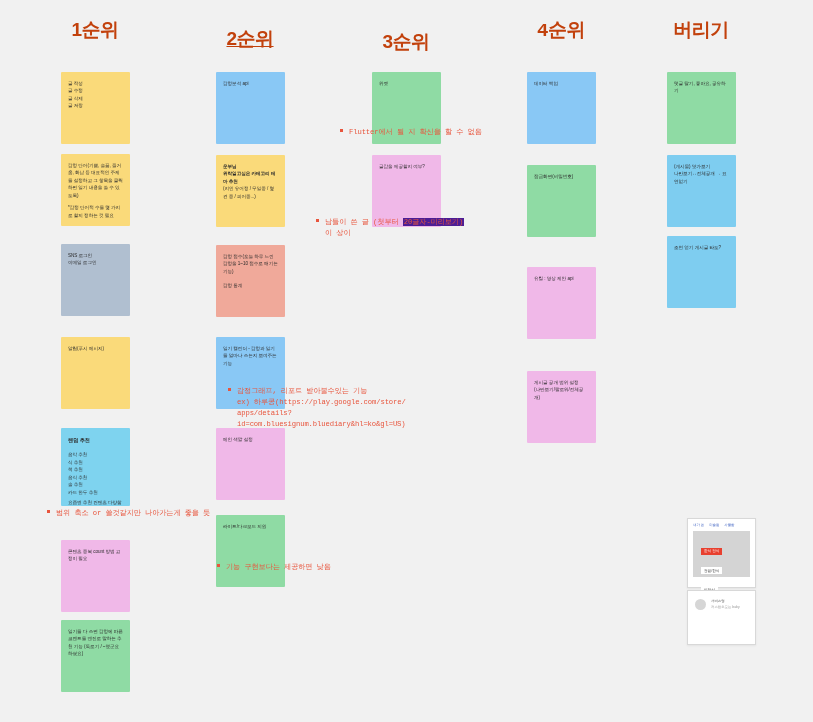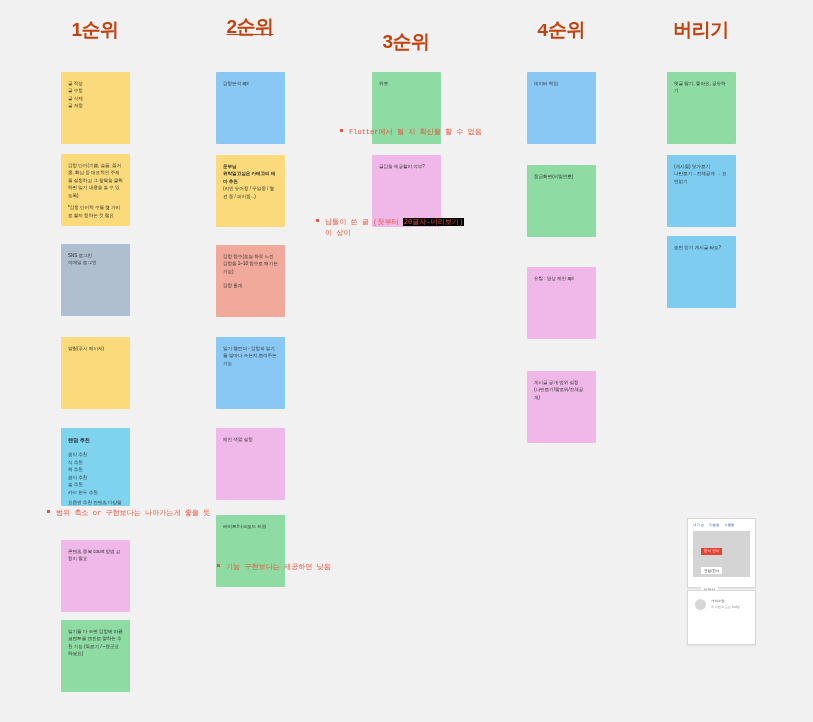--- a/index.html
+++ b/index.html
@@ -51,21 +51,21 @@
   }
   .red-note .bullet {
     position: absolute;
     left: 0px;
     top: 2.3px;
     width: 2.6px;
     height: 2.6px;
     background: #e8553d;
   }
   .red-note .rn-body { display: block; padding-left: 9px; font-family: Liberation Mono, monospace; }
-  .mark { background: #000000; padding: 0 1px; }
+  .mark { background: #4c1d95; padding: 0 1px; }
   .mock {
     position: absolute;
     background: #ffffff;
     border: 1px solid #d8d8d8;
     box-shadow: 0 1px 2px rgba(0,0,0,0.06);
   }
   .mock-tabs {
     display: flex;
     gap: 5px;
     padding: 4px 5px 2px 5px;
@@ -91,21 +91,21 @@
   .mock2-avatar { width: 11px; height: 11px; border-radius: 50%; background: #d6d6d6; flex: none; }
   .mock2-txt { font-size: 3.4px; color: #444; line-height: 1.7; }
   .mock2-sub { color: #9a9a9a; }
 </style>
 </head>
 <body>
 
 <div class="board">
 
   <div class="col-header" style="left:95px; top:17px;">1순위</div>
-  <div class="col-header" style="left:250px; top:14px;text-decoration:underline;">2순위</div>
+  <div class="col-header" style="left:250px; top:26px;text-decoration:underline;">2순위</div>
   <div class="col-header" style="left:406px; top:29px;">3순위</div>
   <div class="col-header" style="left:561px; top:17px;font-family:Liberation Mono, monospace;">4순위</div>
   <div class="col-header" style="left:701px; top:17px;">버리기</div>
 
   <div class="note" style="left:61px; top:72px; width:69px; height:72px; background:#fada7a;">
     <span class="nt-line">글 작성</span>
     <span class="nt-line">글 수정</span>
     <span class="nt-line">글 삭제</span>
     <span class="nt-line">글 저장</span>
   </div>
@@ -131,21 +131,21 @@
     <span class="nt-line">식 추천</span>
     <span class="nt-line">책 추천</span>
     <span class="nt-line">음식 추천</span>
     <span class="nt-line">술 추천</span>
     <span class="nt-line">카드 한두 추천</span>
     <span class="nt-sub" style="margin-top:3px;">요즘엔 추천 컨텐츠 다양함</span>
   </div>
 
   <div class="red-note" style="left:47px; top:508px; width:200px;">
     <span class="bullet"></span>
-    <span class="rn-body">범위 축소 or 구현보다는 나아가는게 좋을 듯</span>
+    <span class="rn-body">범위 축소 or 쓸것같지만 나아가는게 좋을 듯</span>
   </div>
 
   <div class="note" style="left:61px; top:540px; width:69px; height:72px; background:#f0b8e8;">
     <span class="nt-line">콘텐츠 중복 count 방법 고정이 필요</span>
   </div>
 
   <div class="note" style="left:61px; top:620px; width:69px; height:72px; background:#8fdba4;">
     <span class="nt-line">일기를 다 쓰면 감정에 따른 코멘트를 엔진로 말하는 추천 기능 (독로기 / ~했군요 하셨요)</span>
   </div>
 
@@ -162,20 +162,27 @@
   <div class="note" style="left:216px; top:245px; width:69px; height:72px; background:#f0a99a;">
     <span class="nt-line">감정 점수(오늘 하루 느낀 감정을 1~10 점수로 매기는 기능)</span>
     <span class="nt-gap"></span>
     <span class="nt-line">감정 통계</span>
   </div>
 
   <div class="note" style="left:216px; top:337px; width:69px; height:72px; background:#89c8f5;">
     <span class="nt-line">일기 캘린더 - 감정과 일기를 얼마나 쓰는지 보여주는 기능</span>
   </div>
 
+  <div class="red-note" style="left:228px; top:386px; width:190px;">
+    <span class="bullet"></span>
+    <span class="rn-body">감정그래프, 리포트 받아볼수있는 기능</span>
+    <span class="rn-body">ex) 하루콩(https://play.google.com/store/</span>
+    <span class="rn-body">apps/details?</span>
+    <span class="rn-body">id=com.bluesignum.bluediary&amp;hl=ko&amp;gl=US)</span>
+  </div>
 
   <div class="note" style="left:216px; top:428px; width:69px; height:72px; background:#f0b8e8;">
     <span class="nt-line">메인 색깔 설정</span>
   </div>
 
   <div class="note" style="left:216px; top:515px; width:69px; height:72px; background:#8fdba4;">
     <span class="nt-line">라이트/다크모드 지원</span>
   </div>
 
   <div class="red-note" style="left:217px; top:562px; width:200px;">

